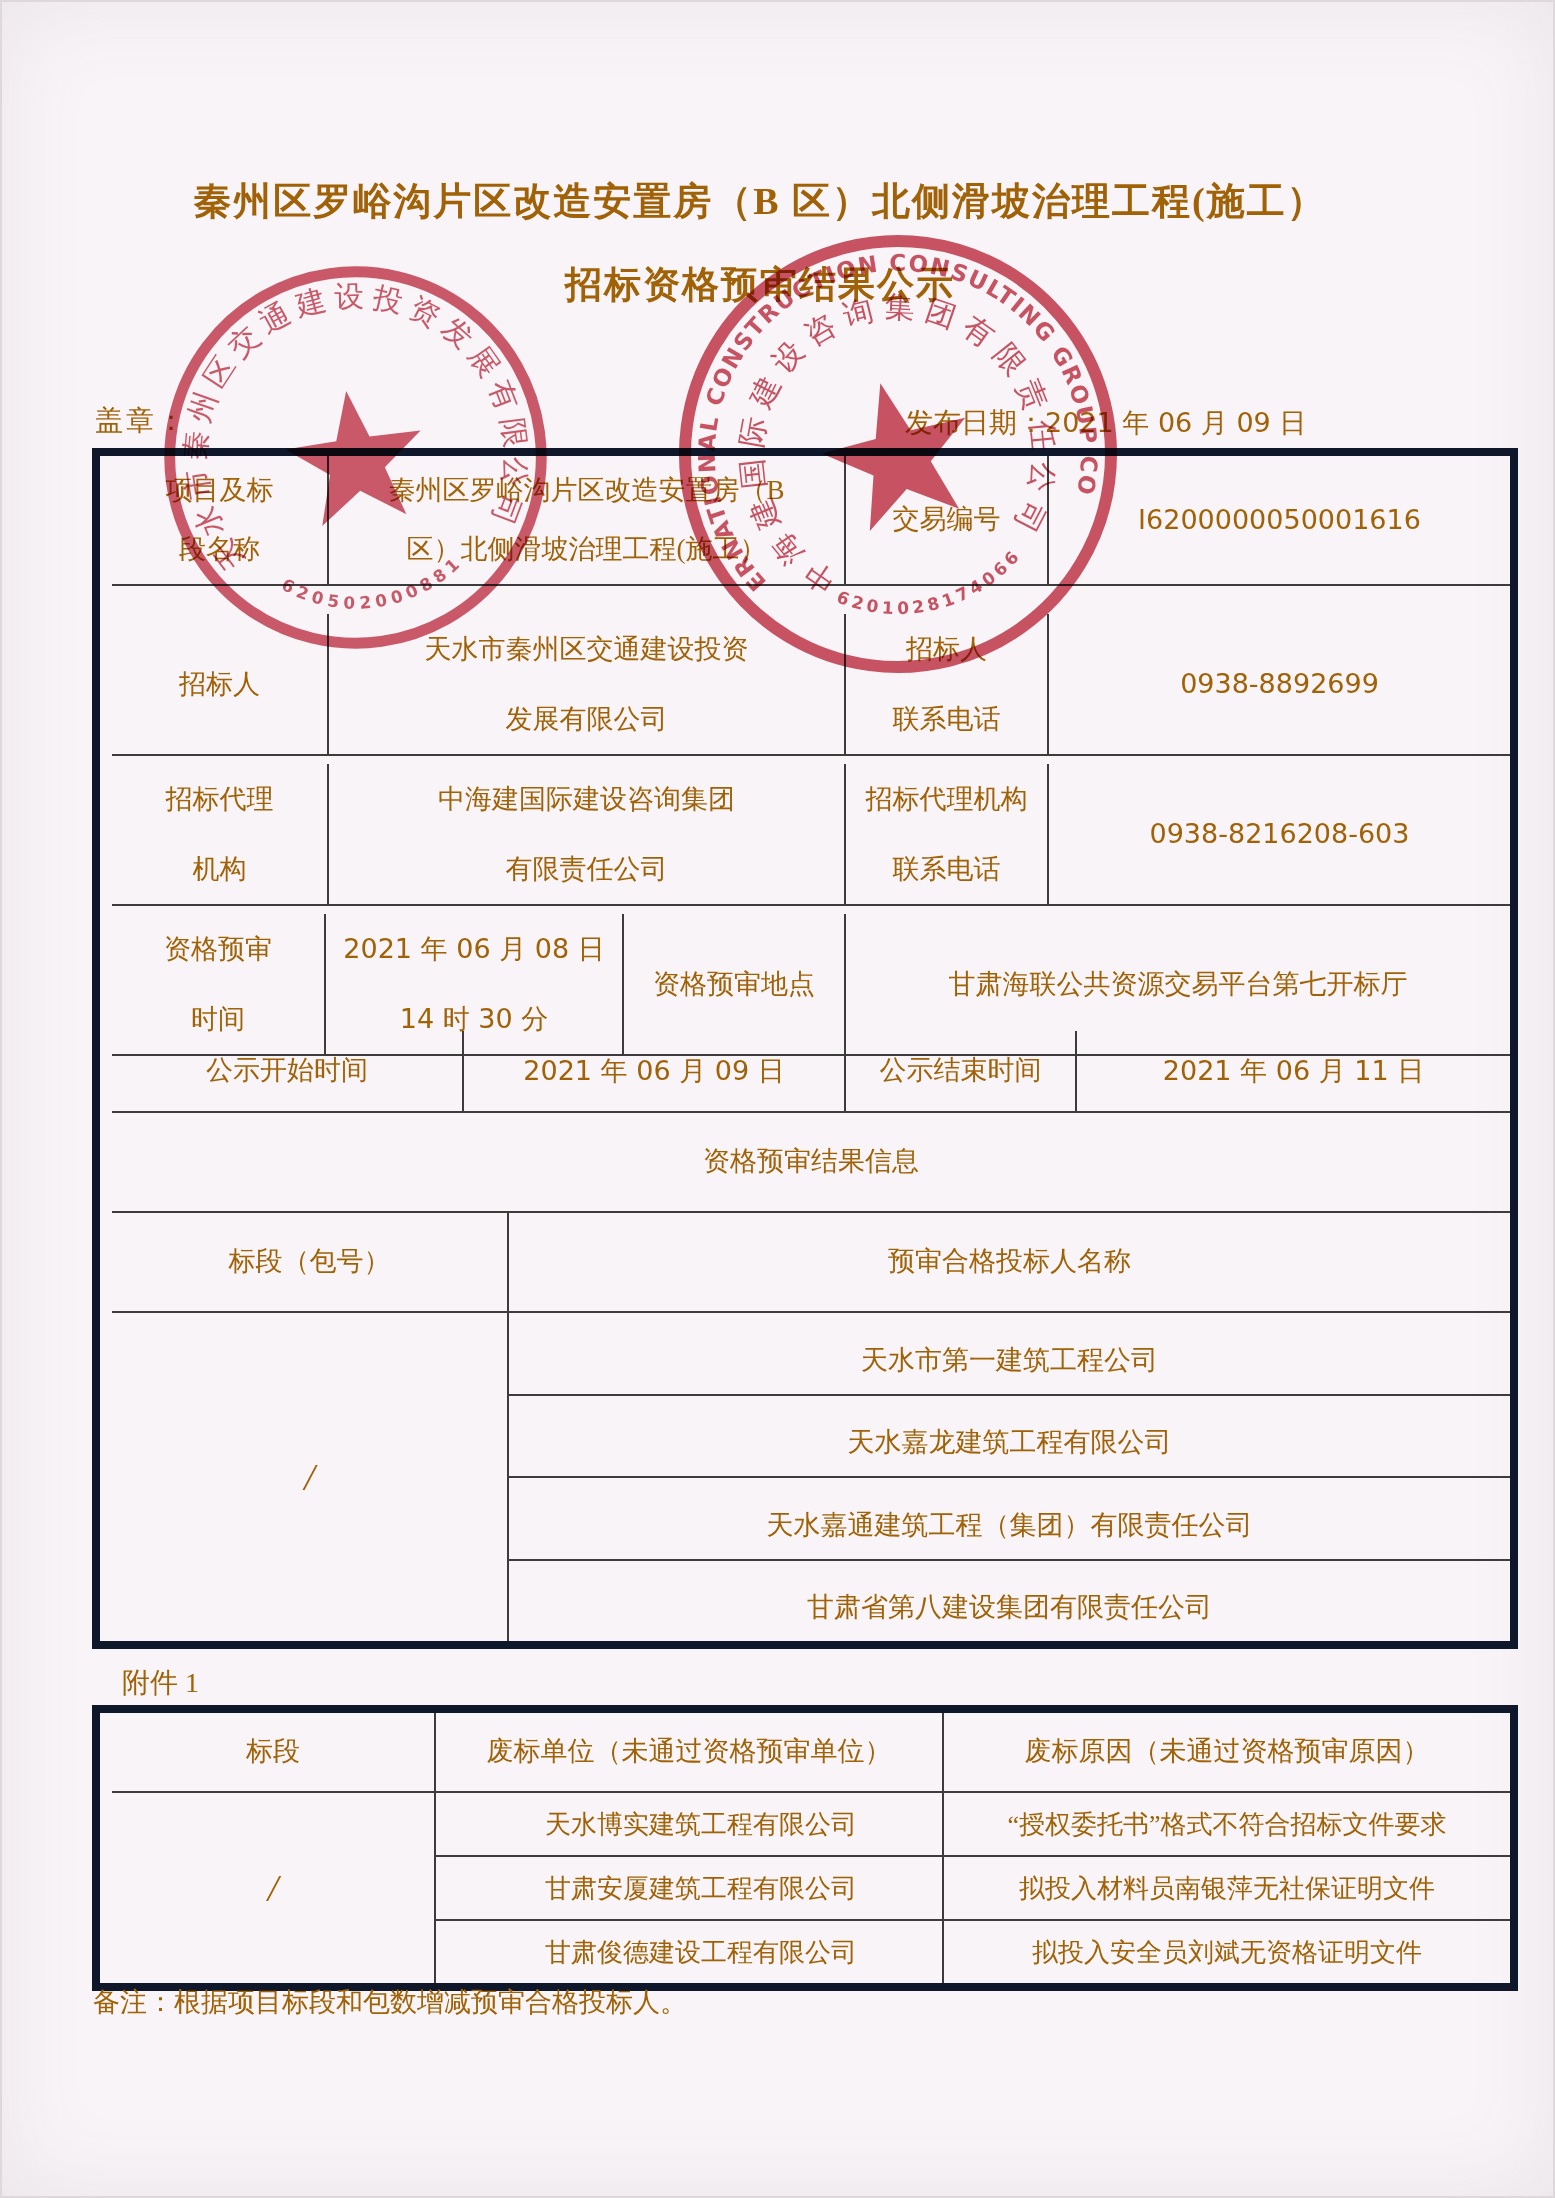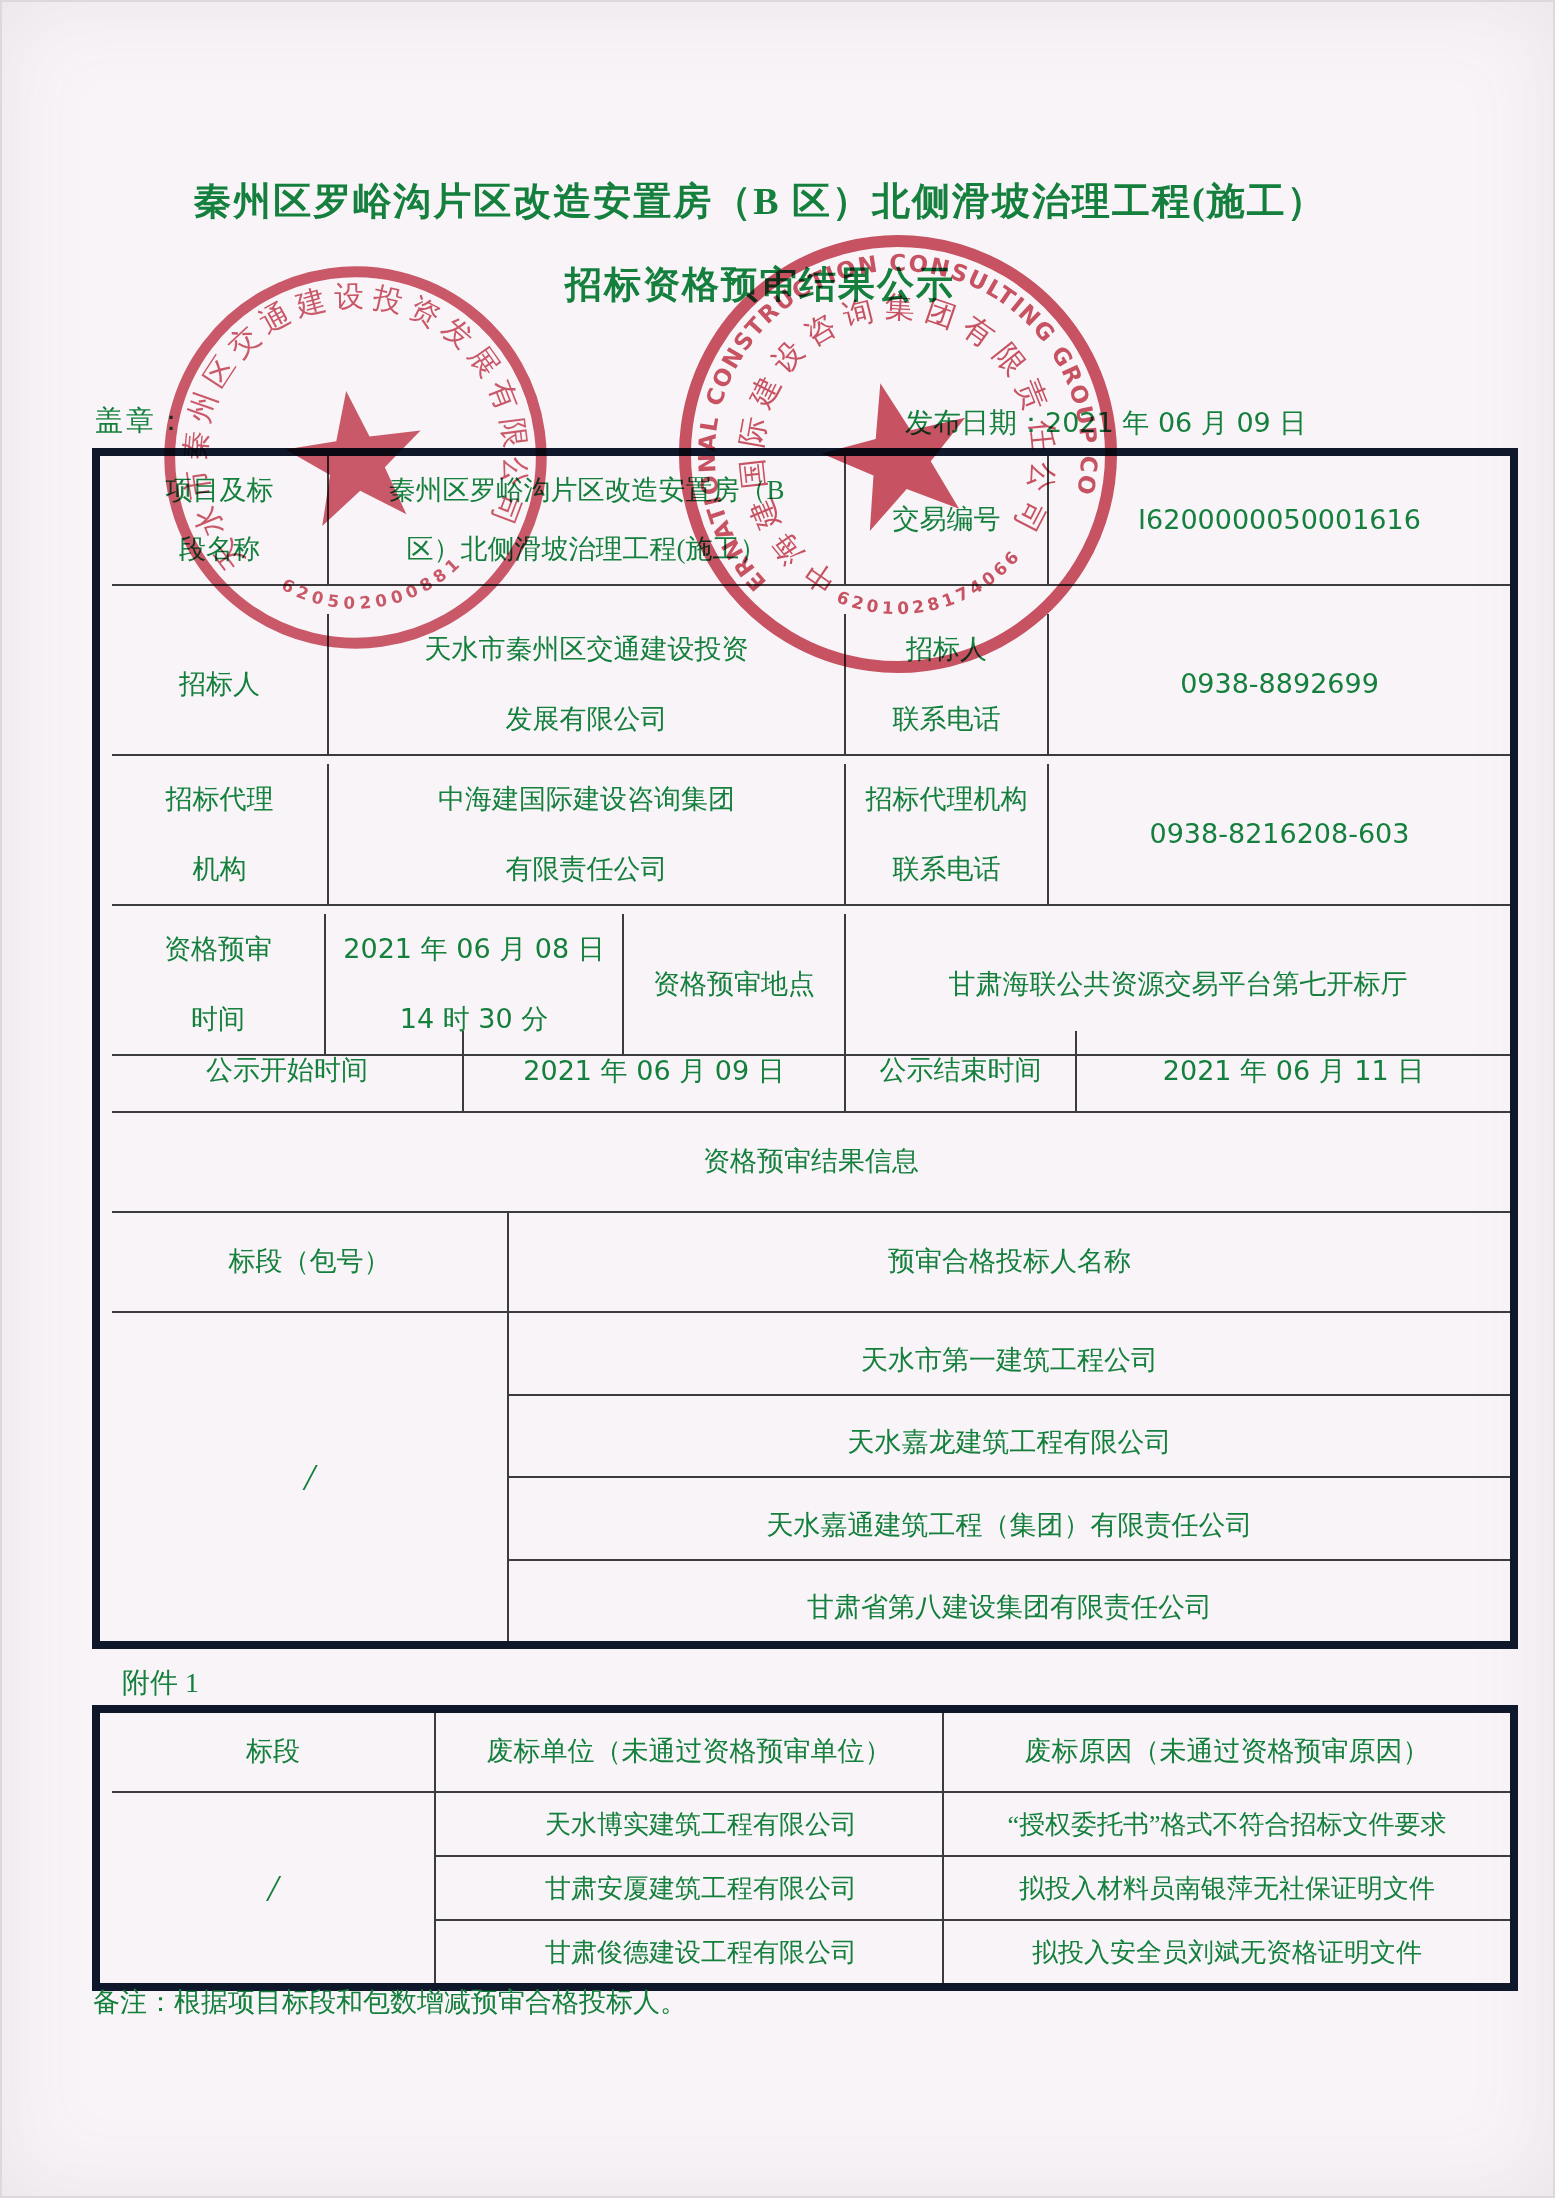--- a/index.html
+++ b/index.html
@@ -1,18 +1,18 @@
 <!DOCTYPE html>
 <html><head>
 <meta charset="utf-8">
 <style>
   html,body{margin:0;padding:0;background:#efeaee;}
   .page{
     position:relative;width:1555px;height:2198px;background:#f8f4f7;
-    font-family:"Liberation Serif",serif;color:#15803d;overflow:hidden;
+    font-family:"Liberation Serif",serif;color:#a16207;overflow:hidden;
     box-shadow:inset 0 0 0 2px #ded8dd, inset 0 0 90px rgba(110,100,110,.10);
   }
   .title-line{position:absolute;left:20px;width:1480px;text-align:center;font-weight:bold;letter-spacing:2px;}
   .title-1{top:176px;font-size:38px;}
   .title-2{top:260px;font-size:37px;}
   .seal-label{position:absolute;left:95px;top:402px;font-size:28px;letter-spacing:3px;}
   .publish-line{position:absolute;left:905px;top:404px;font-size:28px;}
   .publish-line .num{font-size:27px;}
   .num{font-family:"DejaVu Sans","Liberation Sans",sans-serif;}
 

